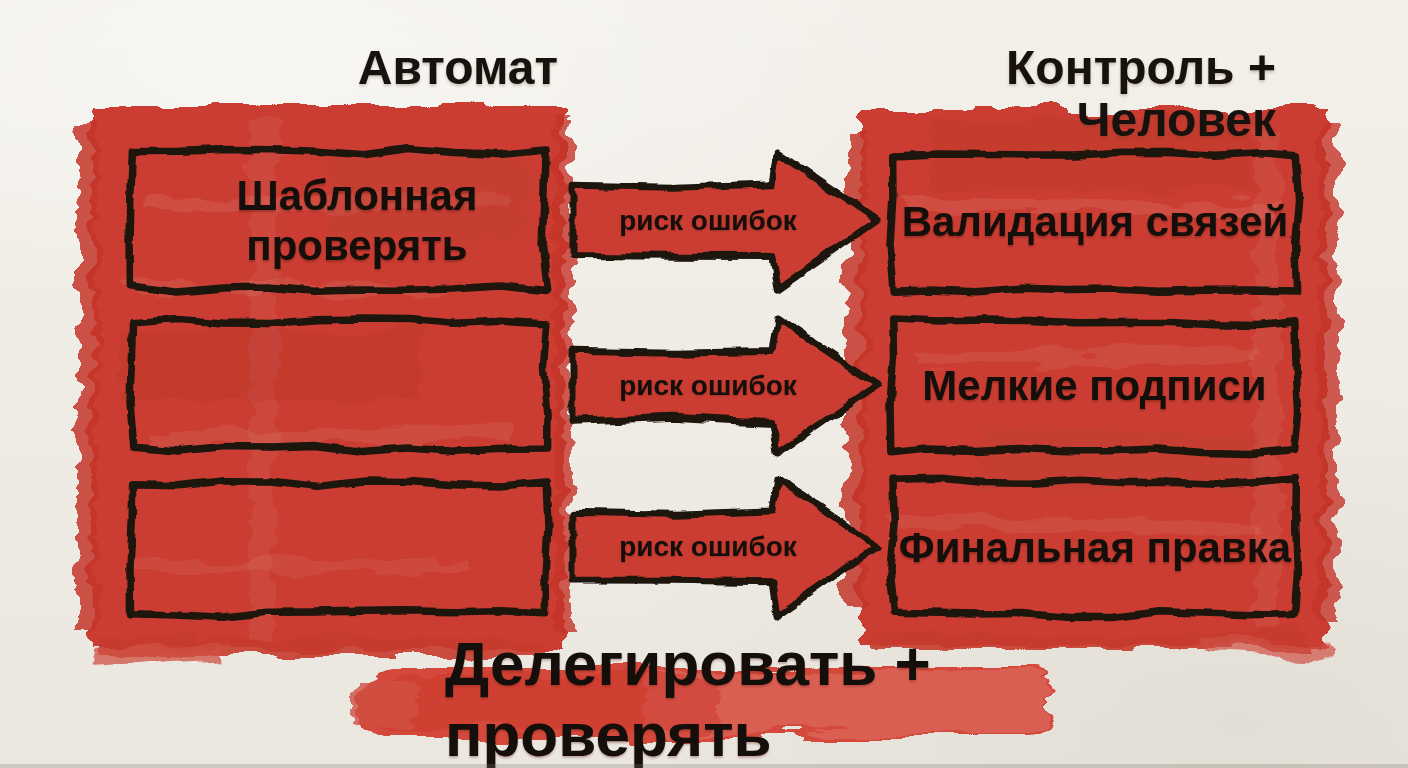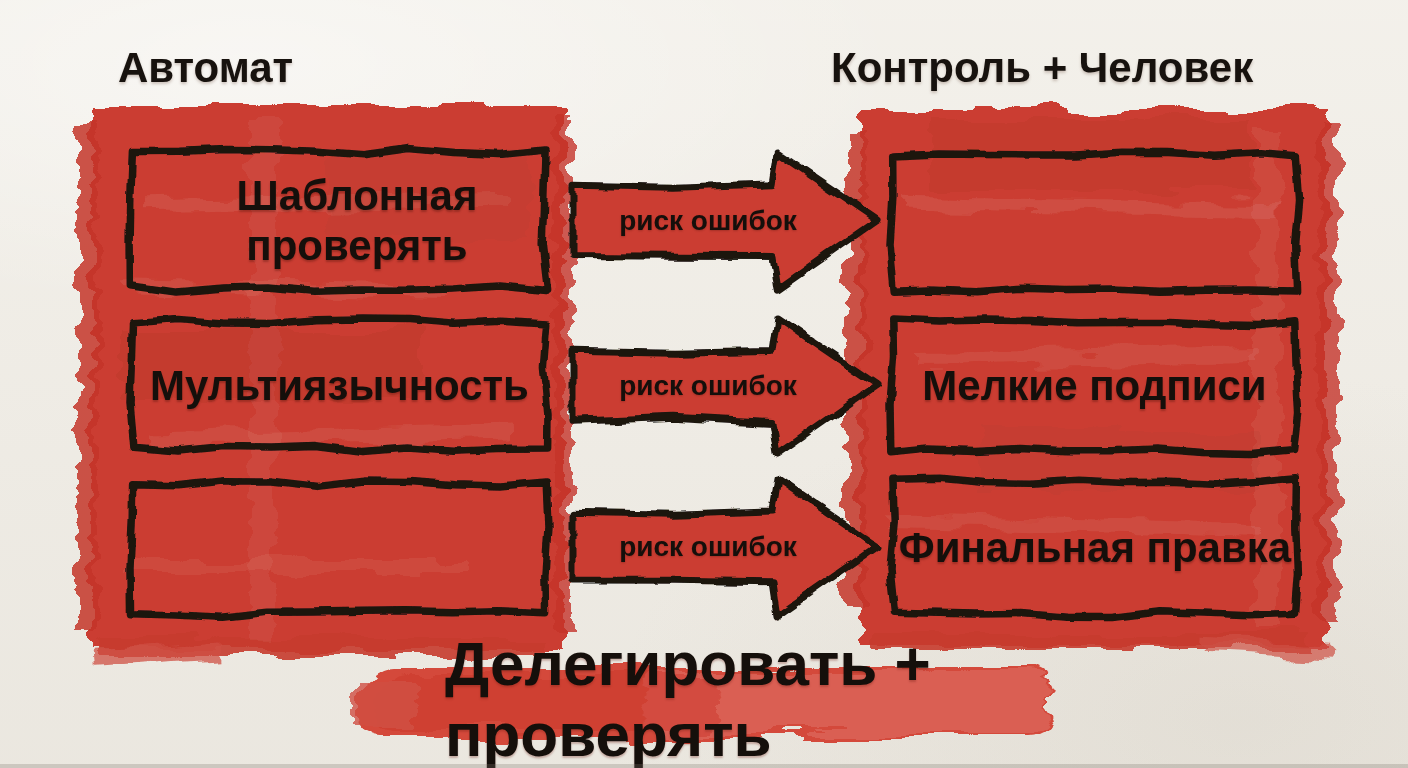--- a/index.html
+++ b/index.html
@@ -10,21 +10,21 @@
   }
   .canvas::before{
     content:"";position:absolute;inset:0;pointer-events:none;
     background:
       radial-gradient(1100px 420px at 18% 8%, rgba(255,255,255,.45), rgba(255,255,255,0) 60%),
       radial-gradient(900px 500px at 88% 94%, rgba(198,190,176,.22), rgba(198,190,176,0) 70%),
       linear-gradient(180deg, rgba(255,255,255,.15), rgba(160,150,135,.08));
   }
   .paint-layer{position:absolute;left:0;top:0;width:1408px;height:768px;}
   .txt{position:absolute;color:#17120e;font-weight:700;}
-  .title{font-size:42px;line-height:52px;text-align:left;
+  .title{font-size:48px;line-height:52px;text-align:right;
          text-shadow:0 2px 3px rgba(95,60,45,.28);}
   .title-left{left:118px;top:42px;width:440px;}
   .title-right{left:831px;top:42px;width:445px;}
   .box-label{
     display:flex;align-items:center;justify-content:center;text-align:center;
     font-size:42px;line-height:1.18;white-space:nowrap;
     color:#150f0b;text-shadow:0 2px 2px rgba(80,20,12,.35);
   }
   .box-label.wrap{white-space:normal;padding:0 18px;}
   .b-l1{left:133px;top:152px;width:412px;height:137px;}
@@ -126,22 +126,22 @@
         <path d="M892.7,156.0 L 938.8,153.9 L 985.4,154.4 L 1031.0,154.9 L 1075.7,155.0 L 1121.9,152.3 L 1168.3,152.4 L 1214.3,155.2 L 1261.2,152.7 L 1295.3,155.8 L 1298.6,200.2 L 1294.7,244.2 L 1296.6,290.9 L 1249.9,290.1 L 1205.4,290.2 L 1159.7,291.3 L 1113.1,289.0 L 1067.1,289.4 L 1021.5,288.3 L 976.3,291.8 L 928.0,290.0 L 894.2,291.2 L 890.0,244.9 L 892.9,197.1 Z" fill="none" stroke="#1a1410" stroke-width="7.5" stroke-linejoin="round" stroke-linecap="round" filter="url(#inkA)"></path>
         <path d="M892.8,319.1 L 939.3,321.0 L 986.3,320.0 L 1029.6,320.6 L 1076.7,322.7 L 1124.2,322.5 L 1170.2,322.4 L 1214.5,324.7 L 1259.7,325.4 L 1294.8,321.8 L 1296.2,368.8 L 1298.6,413.9 L 1294.6,449.6 L 1250.4,453.4 L 1203.8,452.6 L 1156.8,449.0 L 1113.0,450.7 L 1066.5,450.8 L 1019.1,448.5 L 974.5,450.4 L 927.0,448.9 L 890.8,452.7 L 890.0,404.6 L 893.5,356.9 Z" fill="none" stroke="#1a1410" stroke-width="7.5" stroke-linejoin="round" stroke-linecap="round" filter="url(#inkA)"></path>
         <path d="M892.9,479.2 L 939.7,478.2 L 984.3,482.6 L 1031.1,483.3 L 1077.8,480.3 L 1123.7,482.6 L 1169.3,482.3 L 1214.6,484.3 L 1261.1,481.2 L 1296.4,477.7 L 1295.8,527.3 L 1297.4,573.6 L 1294.6,613.3 L 1250.1,614.7 L 1204.2,613.1 L 1158.8,611.7 L 1112.0,617.5 L 1067.8,617.2 L 1021.5,613.6 L 974.8,614.0 L 927.9,612.9 L 894.4,612.2 L 890.0,569.3 L 894.2,521.7 Z" fill="none" stroke="#1a1410" stroke-width="7.5" stroke-linejoin="round" stroke-linecap="round" filter="url(#inkA)"></path>
       </g>
   </svg>
 
   <div class="txt title title-left">Автомат</div>
   <div class="txt title title-right">Контроль + Человек</div>
 
   <div class="txt box-label wrap b-l1">Шаблонная проверять</div>
-  <div class="txt box-label b-l2">Мультиязычность</div>
 
+  <div class="txt box-label b-r1">Валидация связей</div>
   <div class="txt box-label b-r2">Мелкие подписи</div>
   <div class="txt box-label b-r3">Финальная правка</div>
 
   <div class="txt arrow-label al1">риск ошибок</div>
   <div class="txt arrow-label al2">риск ошибок</div>
   <div class="txt arrow-label al3">риск ошибок</div>
 
   <div class="txt footer-label">Делегировать + проверять</div>
 
   <div class="bottom-edge-line"></div>

